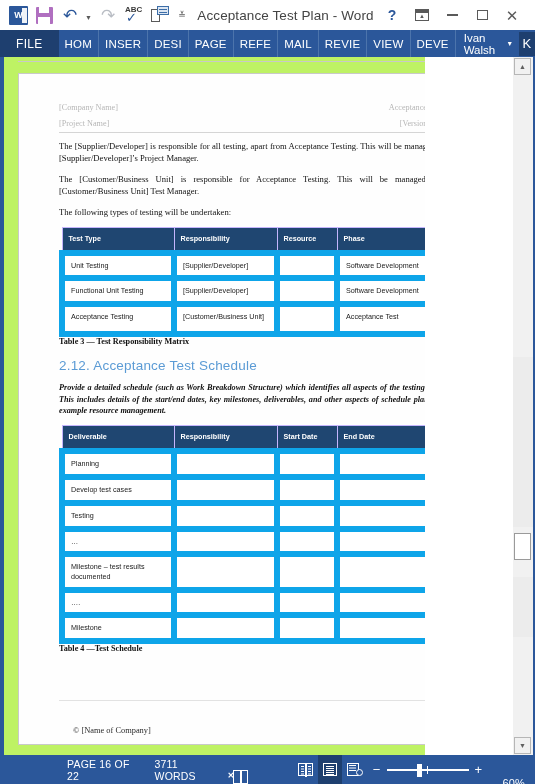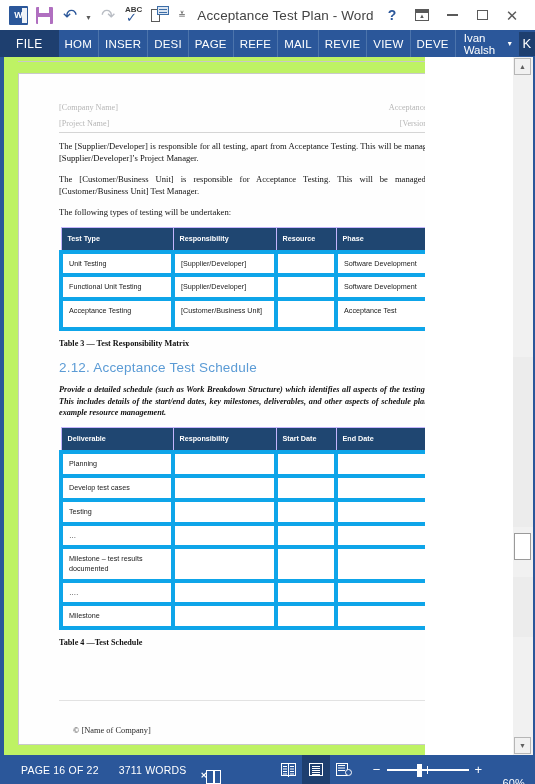--- a/index.html
+++ b/index.html
@@ -116,26 +116,26 @@
 
   
   table.doc { border-collapse: collapse; width: 400px; table-layout: fixed; margin-top: 1px; }
   table.doc th {
     background: #1F4671; color: #ffffff; font-size: 7.2px; font-weight: bold;
     text-align: left; padding: 6px 6px 7px 6px; border: 1px solid #c4b5fd;
     font-family: "Liberation Sans", sans-serif;
   }
   table.doc td {
     font-size: 7.2px; color: #1a1a1a; padding: 5px 6px; height: 19px;
-    border: 4px solid #0ea5e9; vertical-align: top; background: #fff;
+    border: 6px solid #0ea5e9; vertical-align: top; background: #fff;
     font-family: "Liberation Sans", sans-serif; line-height: 1.35;
   }
   .caption {
     font-family: "Liberation Serif", serif; font-size: 8.2px; color: #111;
-    margin-top: 8px; margin-bottom: 12px; font-weight: bold;
+    margin-bottom: 12px; font-weight: bold;
   }
   h2.sec {
     font-family: "Liberation Sans", sans-serif; font-size: 13.5px; font-weight: normal;
     color: #5B9BD5; margin: 4px 0 9px 0; letter-spacing: .2px;
   }
   .p.italic { font-style: italic; font-weight: bold; font-size: 8.2px; }
 
   .doc-footer-rule { position: absolute; left: 40px; top: 626px; width: 400px; height: 1px; background: #e2e2e2; }
   .pageno {
     position: absolute; left: 40px; top: 630px; width: 400px; text-align: right;
@@ -165,21 +165,21 @@
   .vs-track-hi2 { position: absolute; left: 0; top: 520px; width: 20px; height: 60px; background: #ececec; }
   .right-edge { position: absolute; right: 0; top: 57px; width: 2px; height: 698px; background: #2B579A; }
 
   
   .statusbar {
     position: absolute; left: 0; bottom: 0; width: 535px; height: 29px;
     background: #2B579A; color: #fff; display: flex; align-items: center;
     font-size: 10.5px; letter-spacing: .2px;
   }
   .sb-item { padding: 0 10px; }
-  .sb-item.first { padding-left: 21px; }
+  .sb-item.first { padding-left: 21px; margin-left: 46px; }
   .proof-ico { position: relative; width: 17px; height: 14px; }
   .proof-ico .bk { position:absolute; left:0; top:0; width:15px; height:14px; border:1.4px solid #fff; }
   .proof-ico .sp { position:absolute; left:6.8px; top:0; width:1.4px; height:14px; background:#fff; }
   .proof-ico .x  { position:absolute; right:-1px; top:1px; font-size:8px; font-weight:bold; color:#fff; }
   .view-btn { width: 28px; height: 29px; display: flex; align-items: center; justify-content: center; }
   .view-btn.active { background: #1E3F6F; }
   .read-ico { position: relative; width: 15px; height: 13px; border: 1.3px solid #fff; }
   .read-ico:before { content:""; position:absolute; left:6px; top:0; width:1.3px; height:13px; background:#fff; }
   .read-ico:after {
     content:""; position:absolute; left:1.5px; top:2px; width:3.5px; height:1px; background:#fff;

